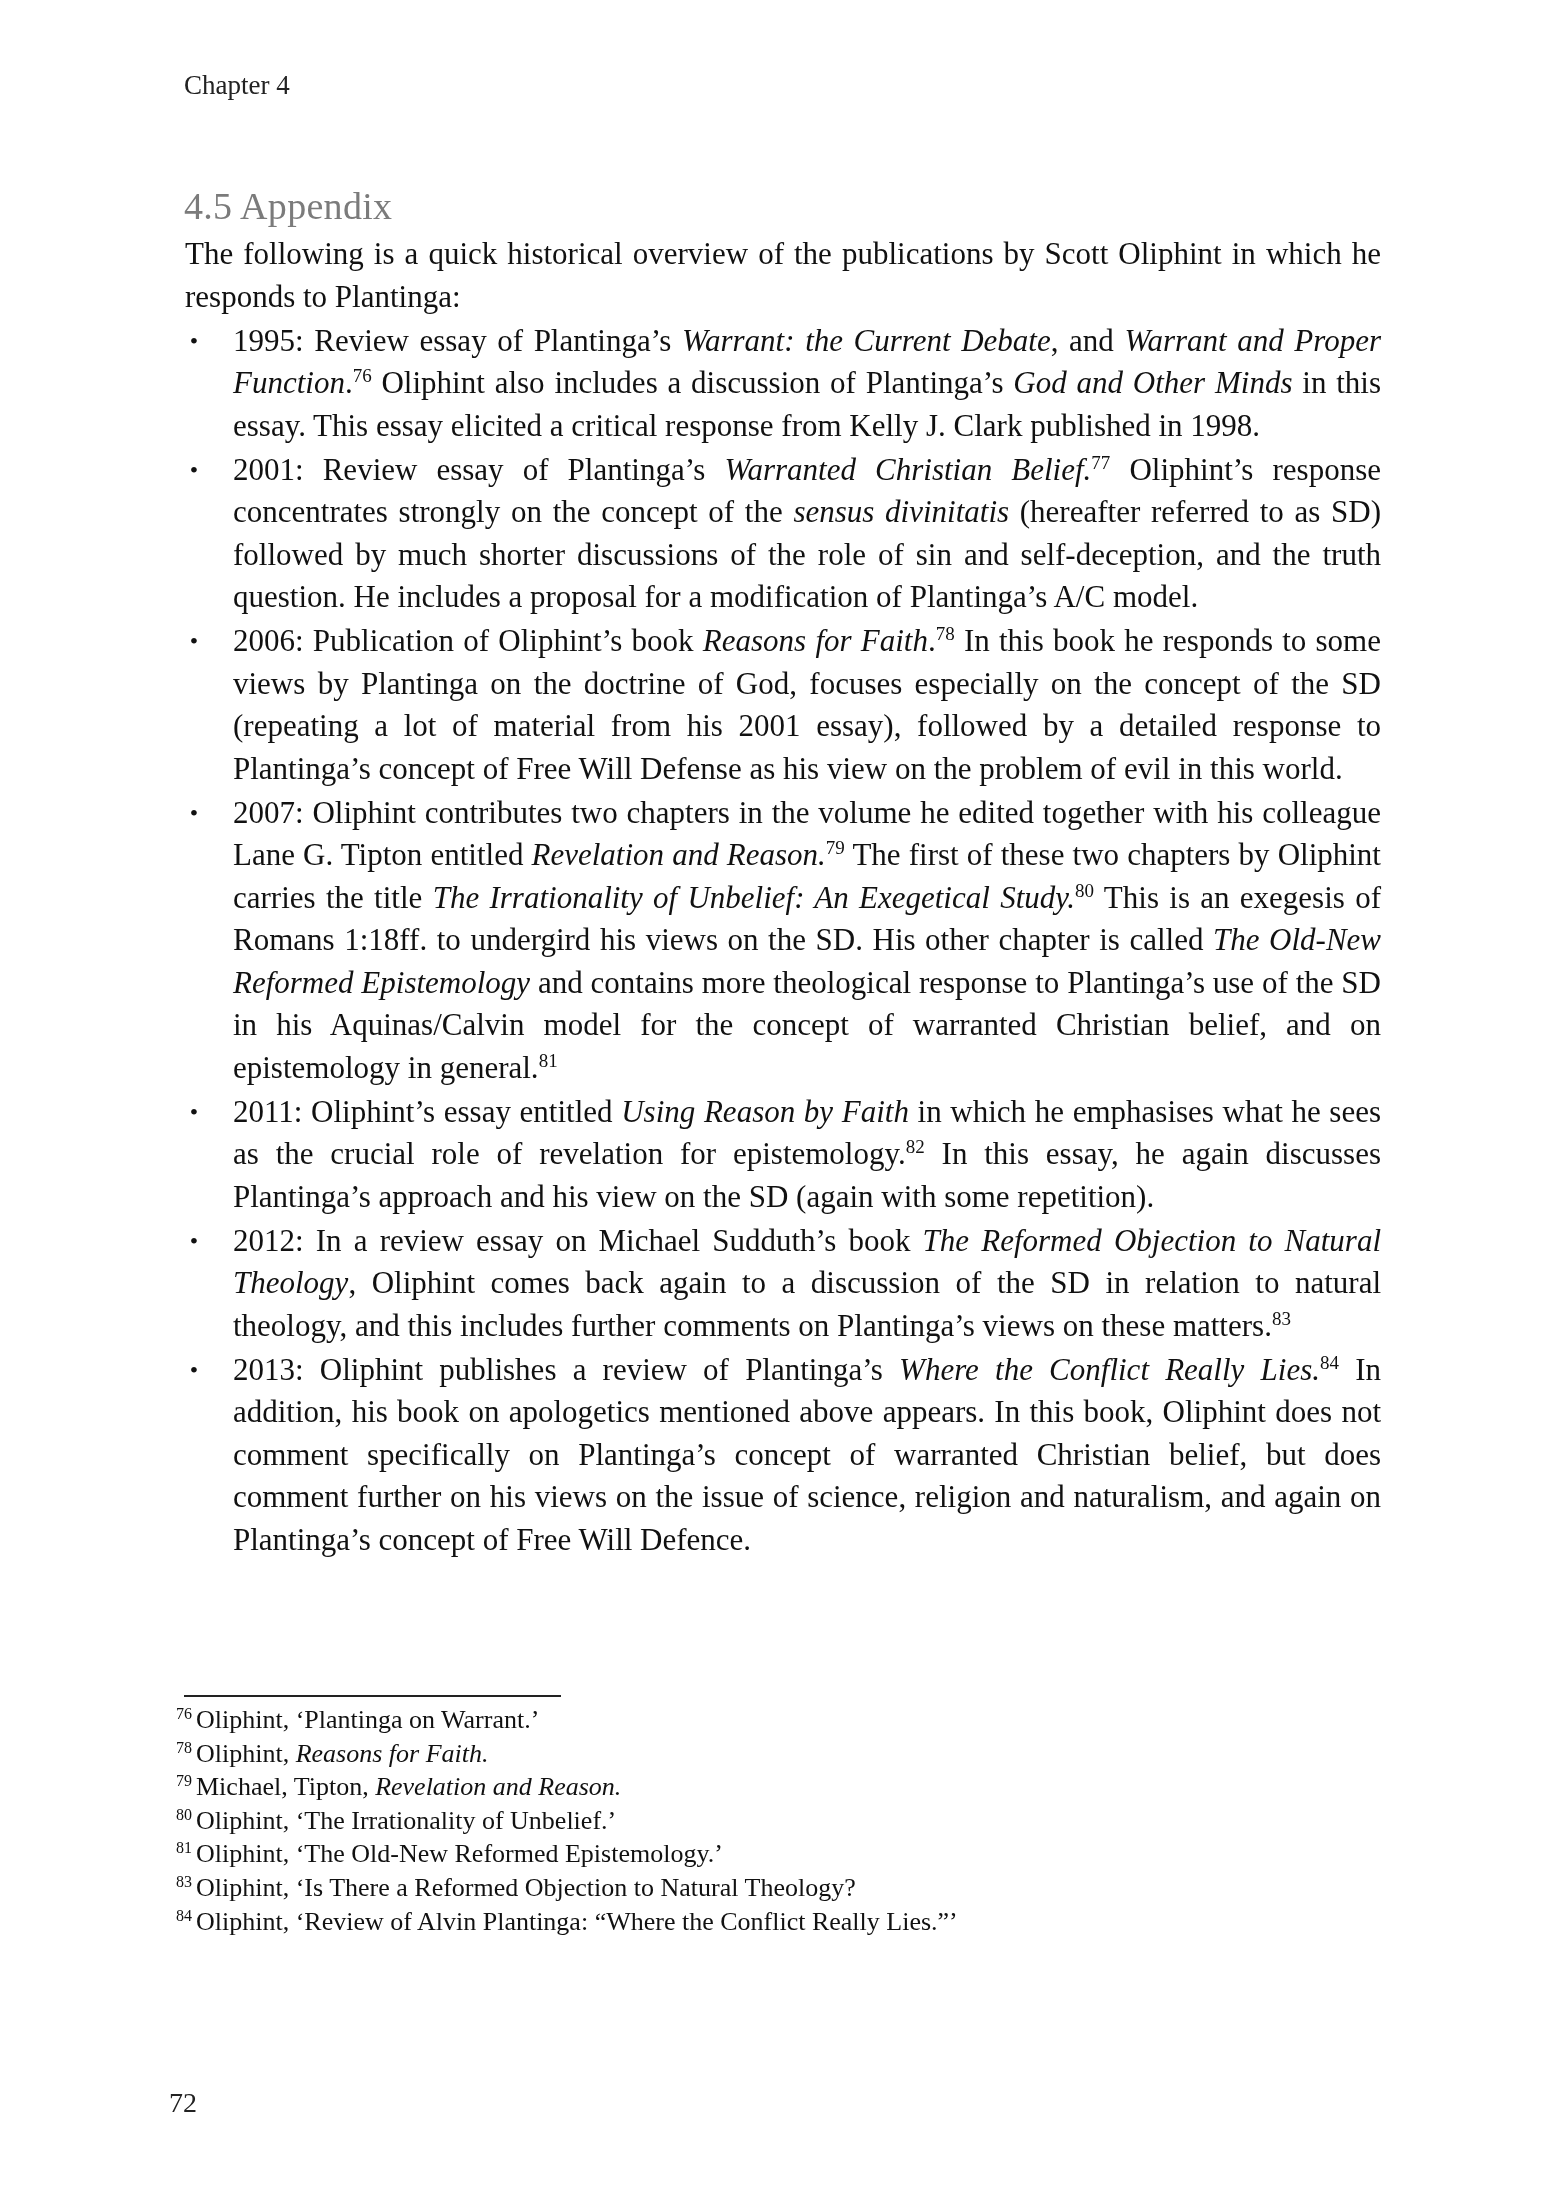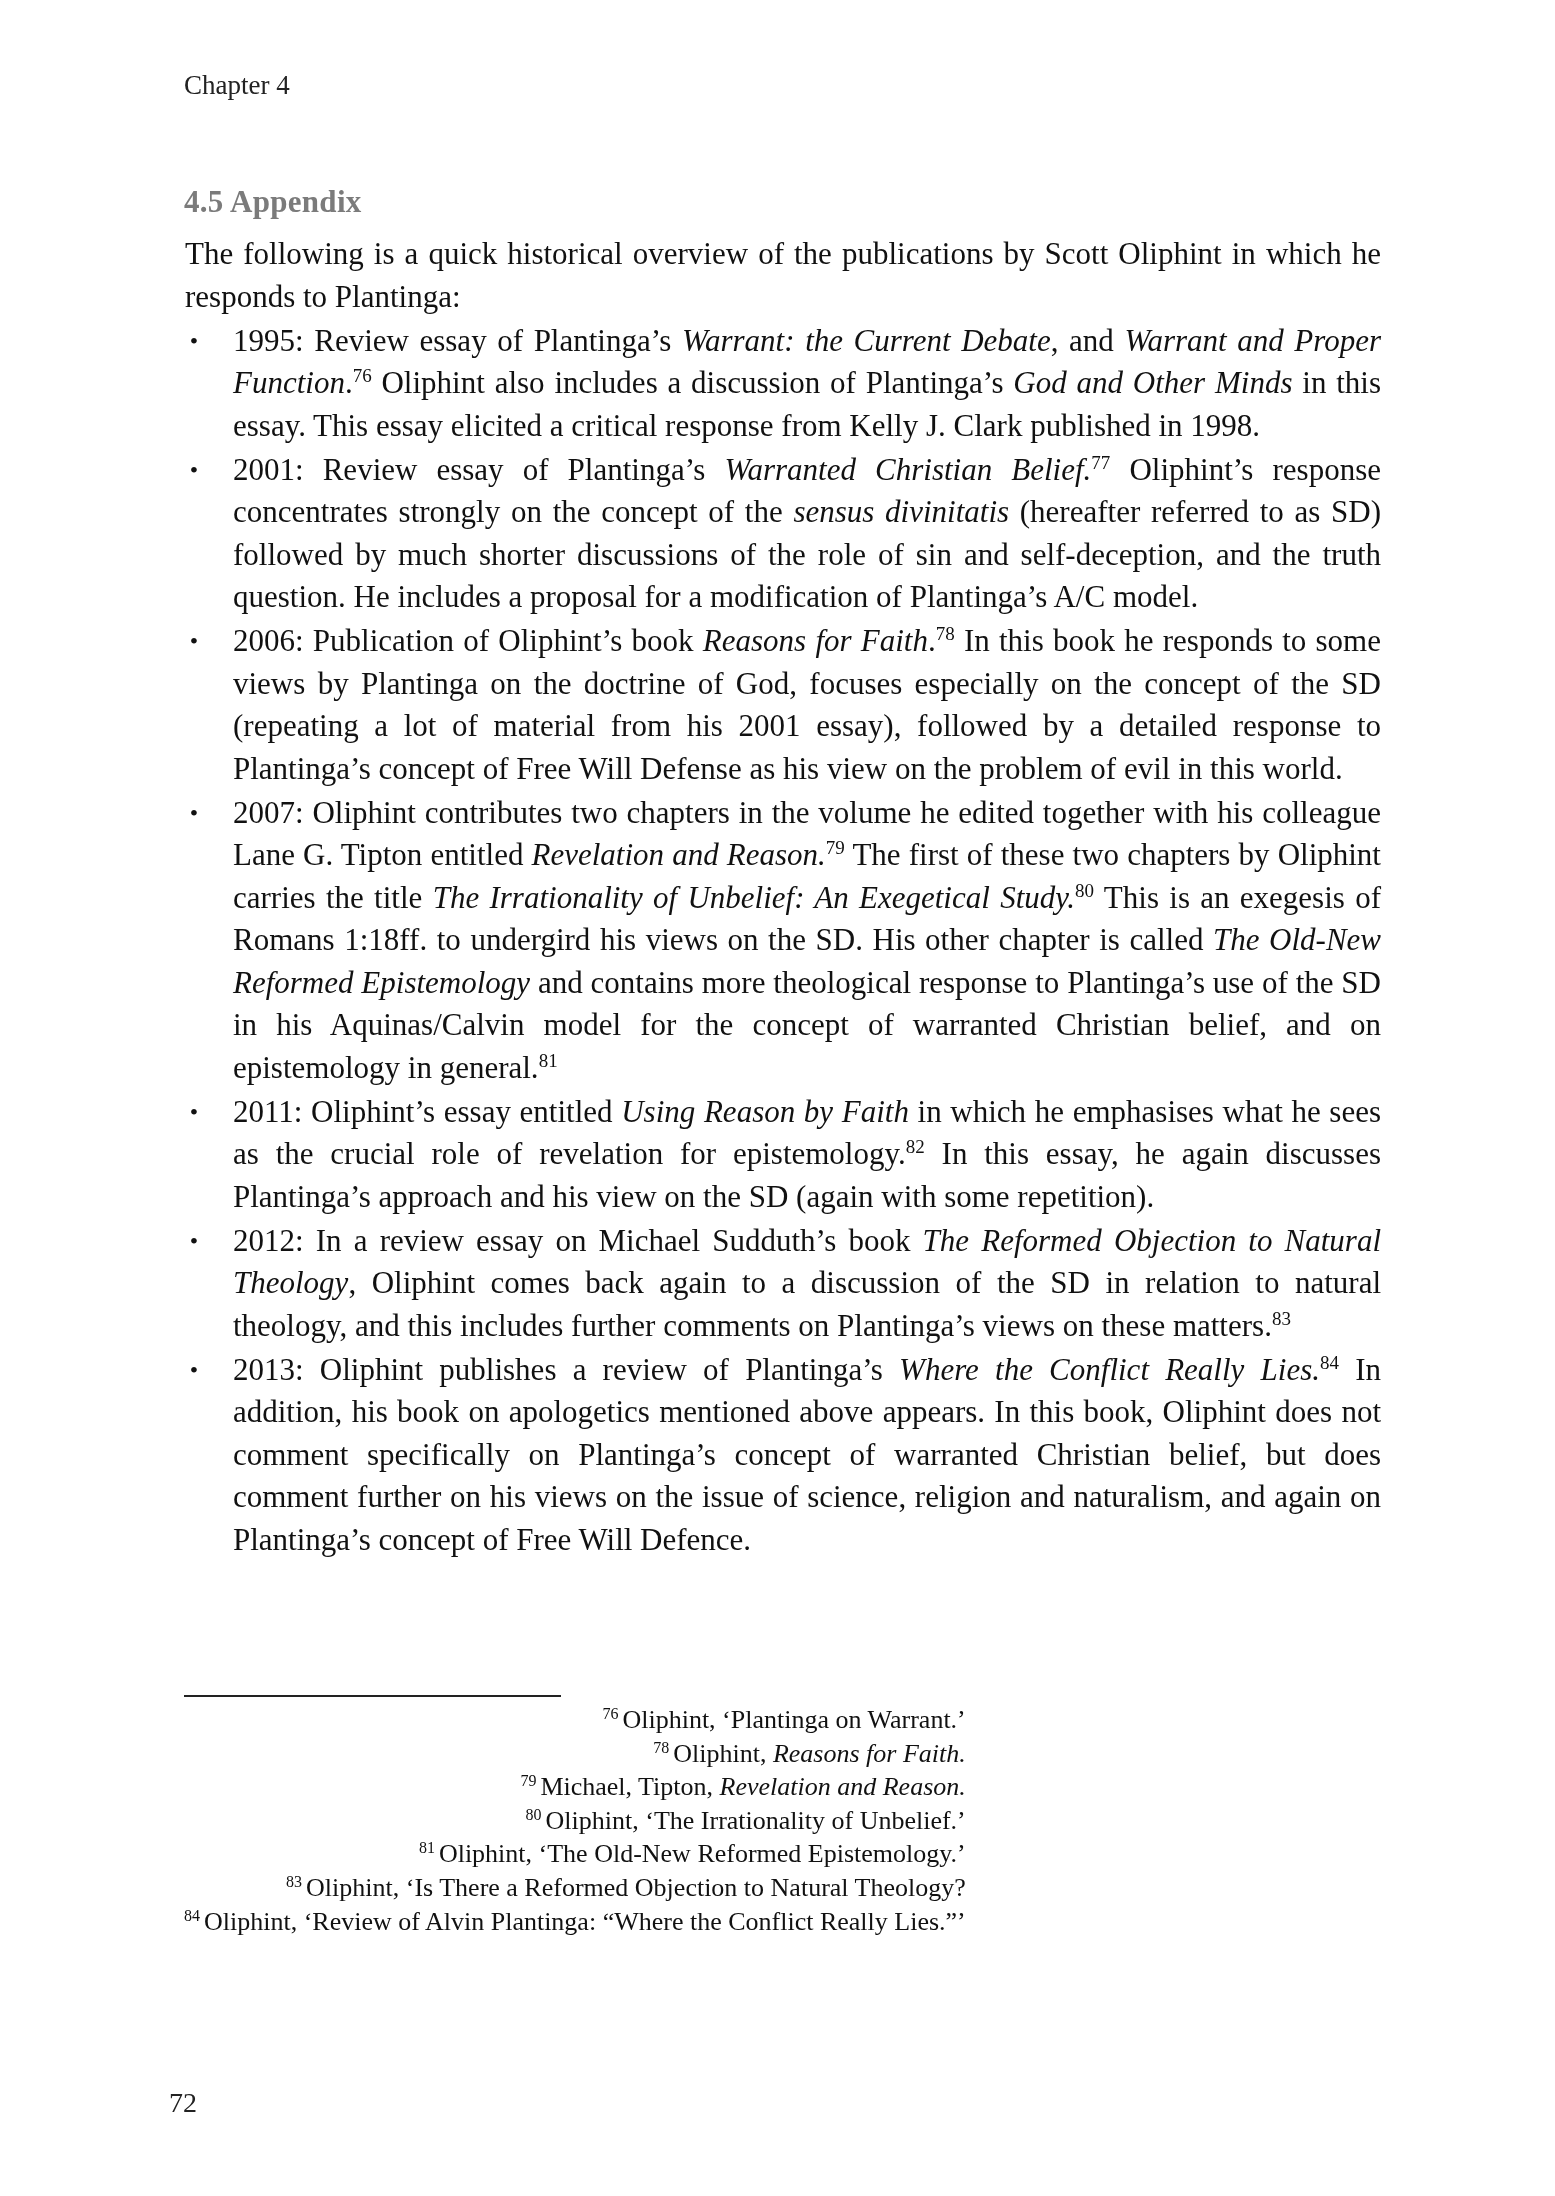--- a/index.html
+++ b/index.html
@@ -1,29 +1,29 @@
 <!DOCTYPE html>
 <html><head>
 <meta charset="utf-8">
 <style>
   html, body { margin: 0; padding: 0; background: #ffffff; }
   body { width: 1555px; height: 2196px; position: relative; overflow: hidden;
          font-family: "Liberation Serif", "DejaVu Serif", serif; color: #111; }
   .page { position: absolute; left: 0; top: 0; width: 1540px; height: 2196px; }
   .running-head { position: absolute; left: 184px; top: 70px; font-size: 27px; color: #222; }
-  .section-title { position: absolute; left: 184px; top: 184px; font-size: 31px; font-weight: bold; color: #7b7b7b; margin: 0; letter-spacing: 0.3px; }
+  .section-title { position: absolute; left: 184px; top: 184px; font-size: 38px; font-weight: normal; color: #7b7b7b; margin: 0; letter-spacing: 0.3px; }
   .body { position: absolute; left: 185px; top: 233px; width: 1196px; font-size: 31px; line-height: 42.5px; text-align: justify; }
   .intro { margin: 0; }
   ul.items { list-style: none; margin: 0; padding: 0; }
   ul.items li { position: relative; padding-left: 48px; margin-top: 1.5px; }
   ul.items li .bullet { position: absolute; left: 0px; top: 0; width: 18px; text-align: center; font-size: 24px; }
   i { font-style: italic; }
   sup { font-size: 19px; line-height: 0; vertical-align: 11px; }
   .rule { position: absolute; left: 184px; top: 1695px; width: 377px; height: 0; border-top: 2px solid #222; }
-  .footnotes { position: absolute; left: 184px; top: 1703px; font-size: 26px; line-height: 33.6px; text-align: right; }
+  .footnotes { position: absolute; left: 176px; top: 1703px; font-size: 26px; line-height: 33.6px; }
   .fn { white-space: nowrap; }
   .fn sup { font-size: 16px; vertical-align: 9px; margin-right: 4px; }
   .page-number { position: absolute; left: 169px; top: 2087px; font-size: 28px; color: #222; }
 </style>
 </head>
 <body>
 
 <div class="page">
   <div class="running-head">Chapter 4</div>
   <h2 class="section-title">4.5 Appendix</h2>

